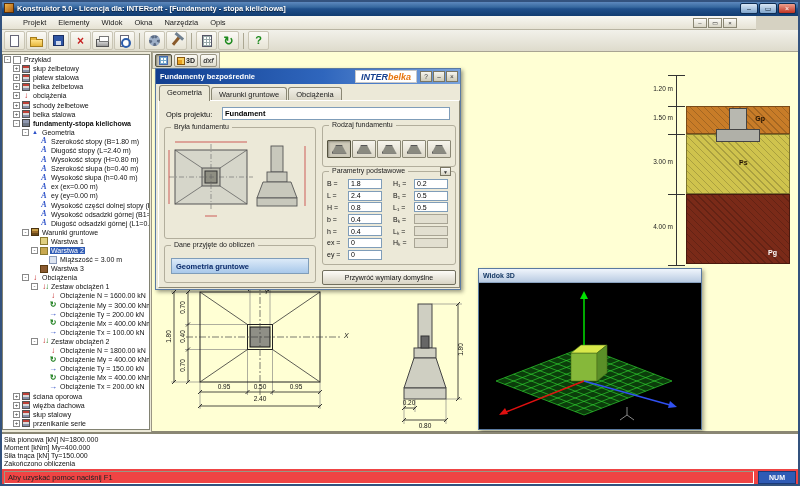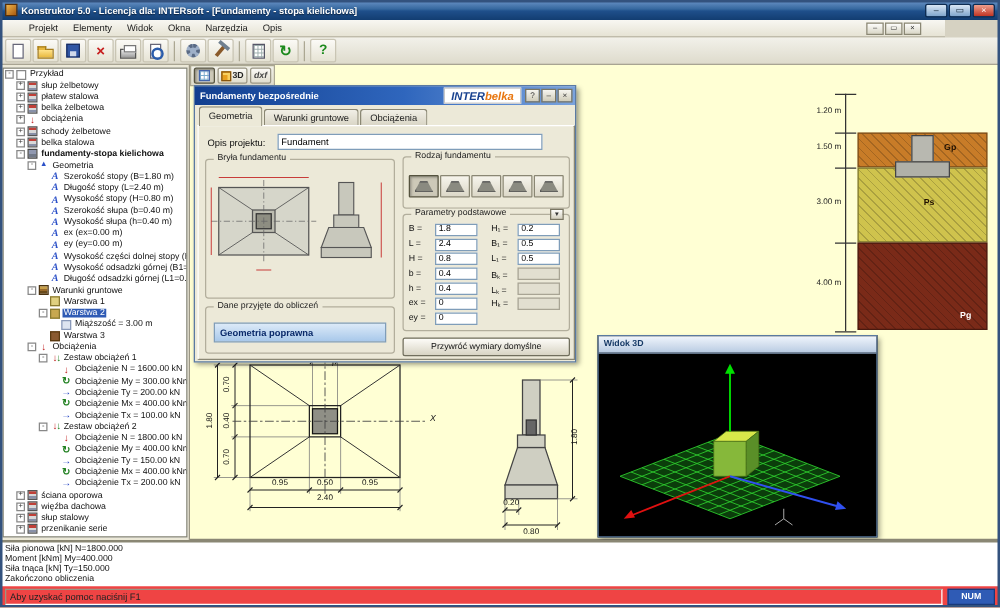--- a/index.html
+++ b/index.html
@@ -541,21 +541,21 @@
     <span class="dlg-btn" data-name="dialog-close-button">×</span>
   </div>
   <div class="dlg-tabs" id="dlg-tabs" data-name="dialog-tabs">
       <span class="tab active" data-name="tab-geometria">Geometria</span>
       <span class="tab" data-name="tab-warunki-gruntowe">Warunki gruntowe</span>
       <span class="tab" data-name="tab-obciążenia">Obciążenia</span>
     </div>
   <div class="page" data-name="tab-page-geometria"></div>
 
   <span class="lbl" data-name="opis-projektu-label" style="left:10px;top:41px">Opis projektu:</span>
-  <input class="txt" data-name="opis-projektu-input" style="left: 66px; top: 38px; width: 212px;" value="Fundament">
+  <input class="txt" data-name="opis-projektu-input" style="left: 66px; top: 38px; width: 228px; font-weight: bold;" value="Fundament">
 
   <div class="grp" data-name="group-bryla-fundamentu" style="left:8px;top:58px;width:152px;height:112px">
     <span class="grp-title" data-name="group-bryla-title">Bryła fundamentu</span>
     <svg width="146" height="98" style="position:absolute;left:2px;top:8px" data-name="foundation-sketch-svg">
       <rect x="8" y="14" width="72" height="54" fill="#d6d6ca" stroke="#555"></rect>
       <rect x="35" y="32" width="18" height="18" fill="#bcbcb0" stroke="#555"></rect>
       <rect x="38" y="35" width="12" height="12" fill="#8e8e82" stroke="#333"></rect>
       <g stroke="#555" stroke-width="0.7">
         <line x1="8" y1="14" x2="35" y2="32"></line>
           <line x1="80" y1="14" x2="53" y2="32"></line>
@@ -658,21 +658,21 @@
         </div>
         <div class="prow" data-name="param-row">
           <span class="plbl" data-name="param-label">Hₖ =</span>
           <input class="pinp dis" data-name="param-input-right-6" disabled="" style="">
         </div>
       </div>
   </div>
 
   <div class="grp" data-name="group-dane-przyjete" style="left:8px;top:176px;width:152px;height:38px">
     <span class="grp-title" data-name="group-dane-title">Dane przyjęte do obliczeń</span>
-    <div class="status-field" data-name="geometry-status-field" style="left:6px;top:12px;width:138px;height:16px">Geometria poprawna</div>
+    <div class="status-field" data-name="geometry-status-field" style="left:6px;top:12px;width:138px;height:16px">Geometria gruntowe</div>
   </div>
 
   <button class="push-btn" data-name="przywroc-wymiary-button" style="left:166px;top:201px;width:134px;height:15px">Przywróć wymiary domyślne</button>
 </div>
 
 <div class="soil" data-name="soil-profile">
   <div class="soil-line" data-name="soil-dimension-line"></div>
   <div class="soil-tick" data-name="soil-tick" style="top:5px"></div>
   <div class="soil-tick" data-name="soil-tick" style="top:36px"></div>
   <div class="soil-tick" data-name="soil-tick" style="top:64px"></div>

